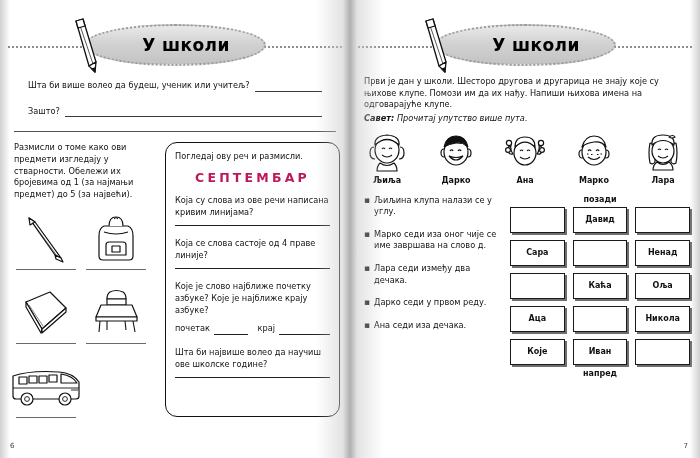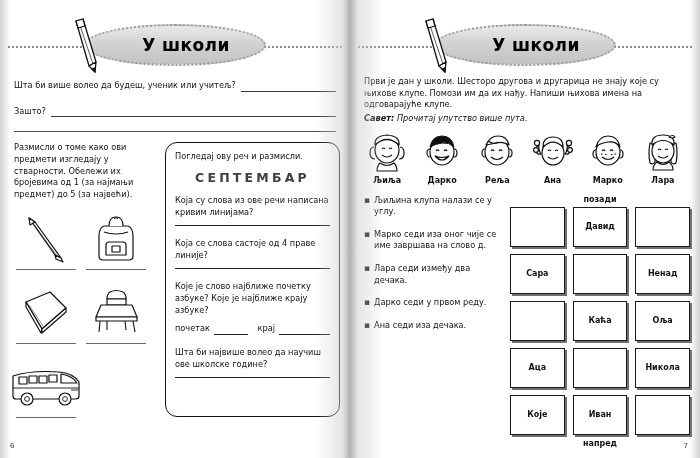--- a/index.html
+++ b/index.html
@@ -119,21 +119,21 @@
 
   
   .body-txt {
     font-family: "DejaVu Sans", sans-serif;
     font-size: 8.2px;
     line-height: 1.42;
     color: #121212;
   }
 
   
-  .q-block { padding: 0 14px; margin-top: 6px; }
+  .q-block { padding: 0 28px; margin-top: 6px; }
   .q-row {
     display: flex;
     align-items: flex-end;
     gap: 5px;
     margin-bottom: 14px;
   }
   .q-row .lbl { white-space: nowrap; }
   .q-line {
     flex: 1;
     border-bottom: 1.6px solid #3a3a3a;
@@ -187,21 +187,21 @@
     min-height: 262px;
   }
   .wb-intro { margin-bottom: 7px; }
   .wb-word {
     text-align: center;
     font-family: "DejaVu Sans", sans-serif;
     font-weight: bold;
     font-size: 12.5px;
     letter-spacing: 3.2px;
     margin: 2px 0 10px 0;
-    color: #404040;
+    color: #be185d;
   }
   .wb-q { margin-bottom: 7px; }
   .wb-rule {
     border-bottom: 1.5px solid #222;
     margin: 0 0 12px 0;
   }
   .wb-pair {
     display: flex;
     gap: 10px;
     align-items: flex-end;
@@ -263,21 +263,21 @@
     color: #111;
     margin-bottom: 3px;
   }
   .desk-label.bottom { margin-top: 4px; margin-bottom: 12px; }
   .desk-grid {
     display: grid;
     grid-template-columns: repeat(3, 1fr);
     gap: 7px 8px;
   }
   .desk {
-    height: 40px;
+    height: 26px;
     border: 1.7px solid #1a1a1a;
     background: #fff;
     box-shadow: 2px 2px 0 #6f6f6f;
     display: flex;
     align-items: center;
     justify-content: center;
     font-family: "DejaVu Sans", sans-serif;
     font-size: 8px;
     font-weight: bold;
     color: #111;
@@ -519,37 +519,20 @@
             <path d="M9 16 q2 -11 12 -11 q10 0 12 11 q-5 -5 -12 -4 q-7 1 -12 4 z" fill="#111" stroke="#111" stroke-width="1"></path>
             <g stroke="#111" stroke-width="1.2" fill="none">
               <path d="M15 20 q1.6 -2.2 3.2 0"></path>
                 <path d="M23 20 q1.6 -2.2 3.2 0"></path>
             </g>
             <path d="M14 25 q7 8 14 0 q-7 3 -14 0 z" fill="#fff" stroke="#111" stroke-width="1.2"></path>
           </svg>
           <div class="face-name">Дарко</div>
         </div>
 
-        <div class="face-cell">
-          <svg width="42" height="42" viewBox="0 0 42 42">
-            <g fill="#fff" stroke="#111" stroke-width="1.2" stroke-linejoin="round">
-              <ellipse cx="9" cy="22" rx="3" ry="4"></ellipse>
-              <ellipse cx="33" cy="22" rx="3" ry="4"></ellipse>
-              <ellipse cx="21" cy="21" rx="12" ry="13"></ellipse>
-              <path d="M10 14 q4 -9 12 -9 q9 0 11 9 q-6 -4 -12 -2 q-6 1 -11 2 z"></path>
-            </g>
-            <g stroke="#111" stroke-width="1.2" fill="none">
-              <path d="M15 20 q1.6 -2.2 3.2 0"></path>
-                <path d="M23 20 q1.6 -2.2 3.2 0"></path>
-              <path d="M15 26 q6 5 12 0"></path>
-              <path d="M12 10 q5 4 10 1"></path>
-            </g>
-          </svg>
-          <div class="face-name">Рељa</div>
-        </div>
 
         <div class="face-cell">
           <svg width="42" height="42" viewBox="0 0 42 42">
             <g fill="#fff" stroke="#111" stroke-width="1.2" stroke-linejoin="round">
               <ellipse cx="21" cy="22" rx="11" ry="12"></ellipse>
               <path d="M11 16 q10 -10 20 0 q0 -10 -10 -10 q-10 0 -10 10 z"></path>
               <path d="M7 14 q-4 2 -3 6 q1 4 5 3 q-3 -4 -2 -9 z"></path>
               <path d="M35 14 q4 2 3 6 q-1 4 -5 3 q3 -4 2 -9 z"></path>
               <circle cx="5" cy="12" r="2.6"></circle>
                 <circle cx="37" cy="12" r="2.6"></circle>

